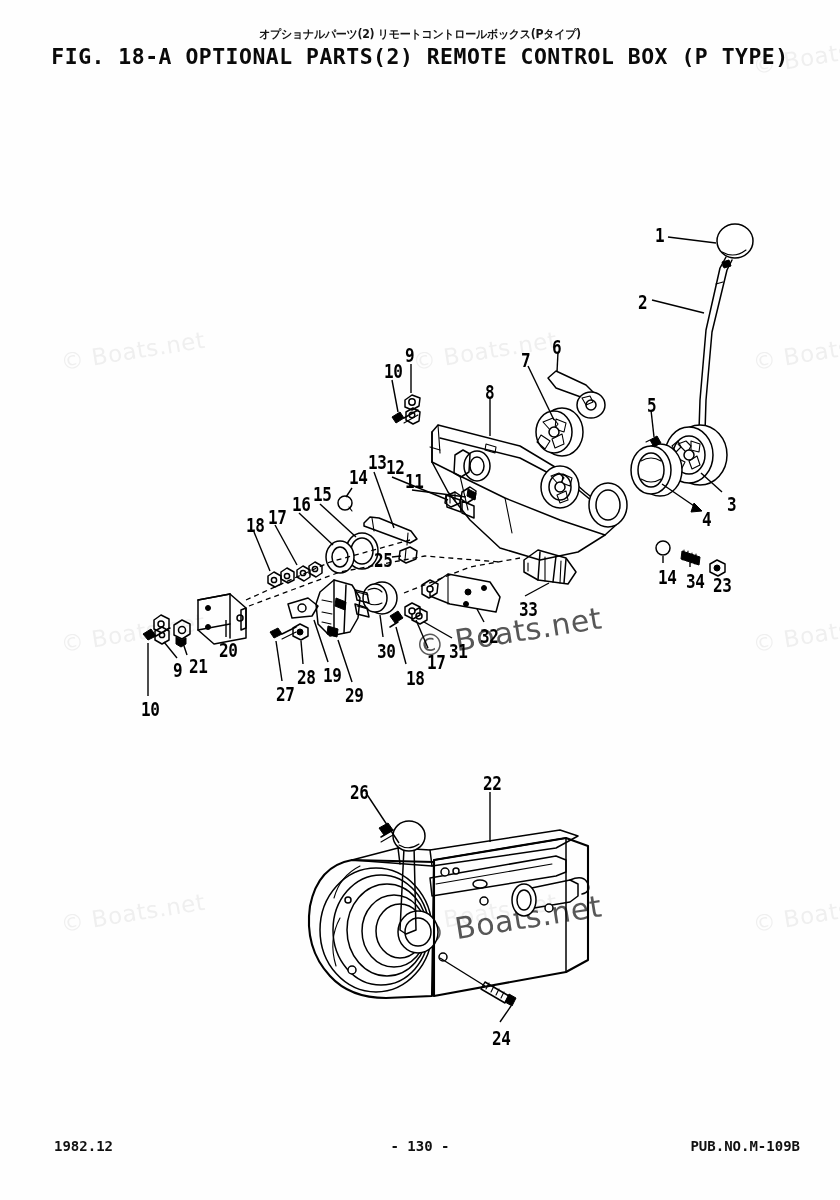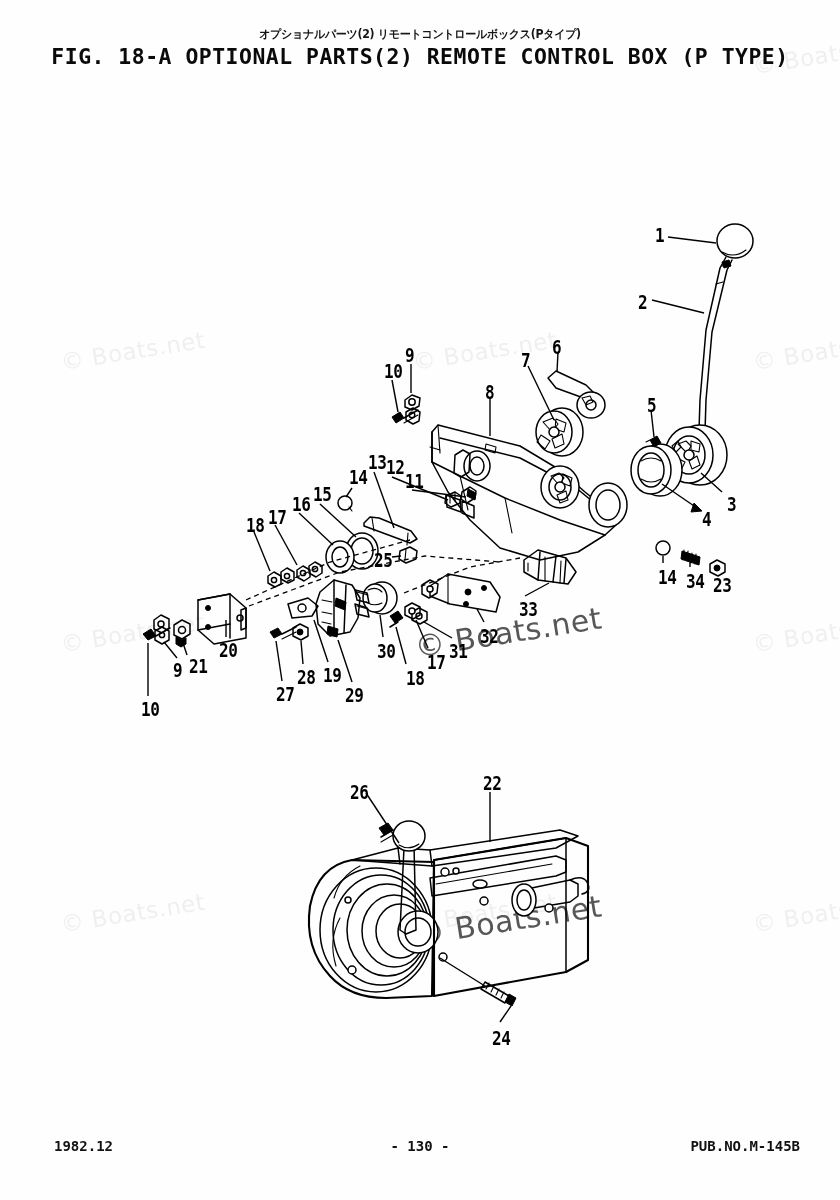--- a/index.html
+++ b/index.html
@@ -555,16 +555,16 @@
       <div class="callout" style="left: 173px; top: 663px;">9</div>
       <div class="callout" style="left: 141px; top: 702px;">10</div>
       <div class="callout" style="left: 350px; top: 785px;">26</div>
       <div class="callout" style="left: 483px; top: 776px;">22</div>
       <div class="callout" style="left: 492px; top: 1031px;">24</div>
     </div>
 
   <div id="footer">
     <span id="footer-left">1982.12</span>
     <span id="footer-center">- 130 -</span>
-    <span id="footer-right">PUB.NO.M-145B</span>
+    <span id="footer-right">PUB.NO.M-109B</span>
   </div>
 
 </div>
 
 </body></html>

